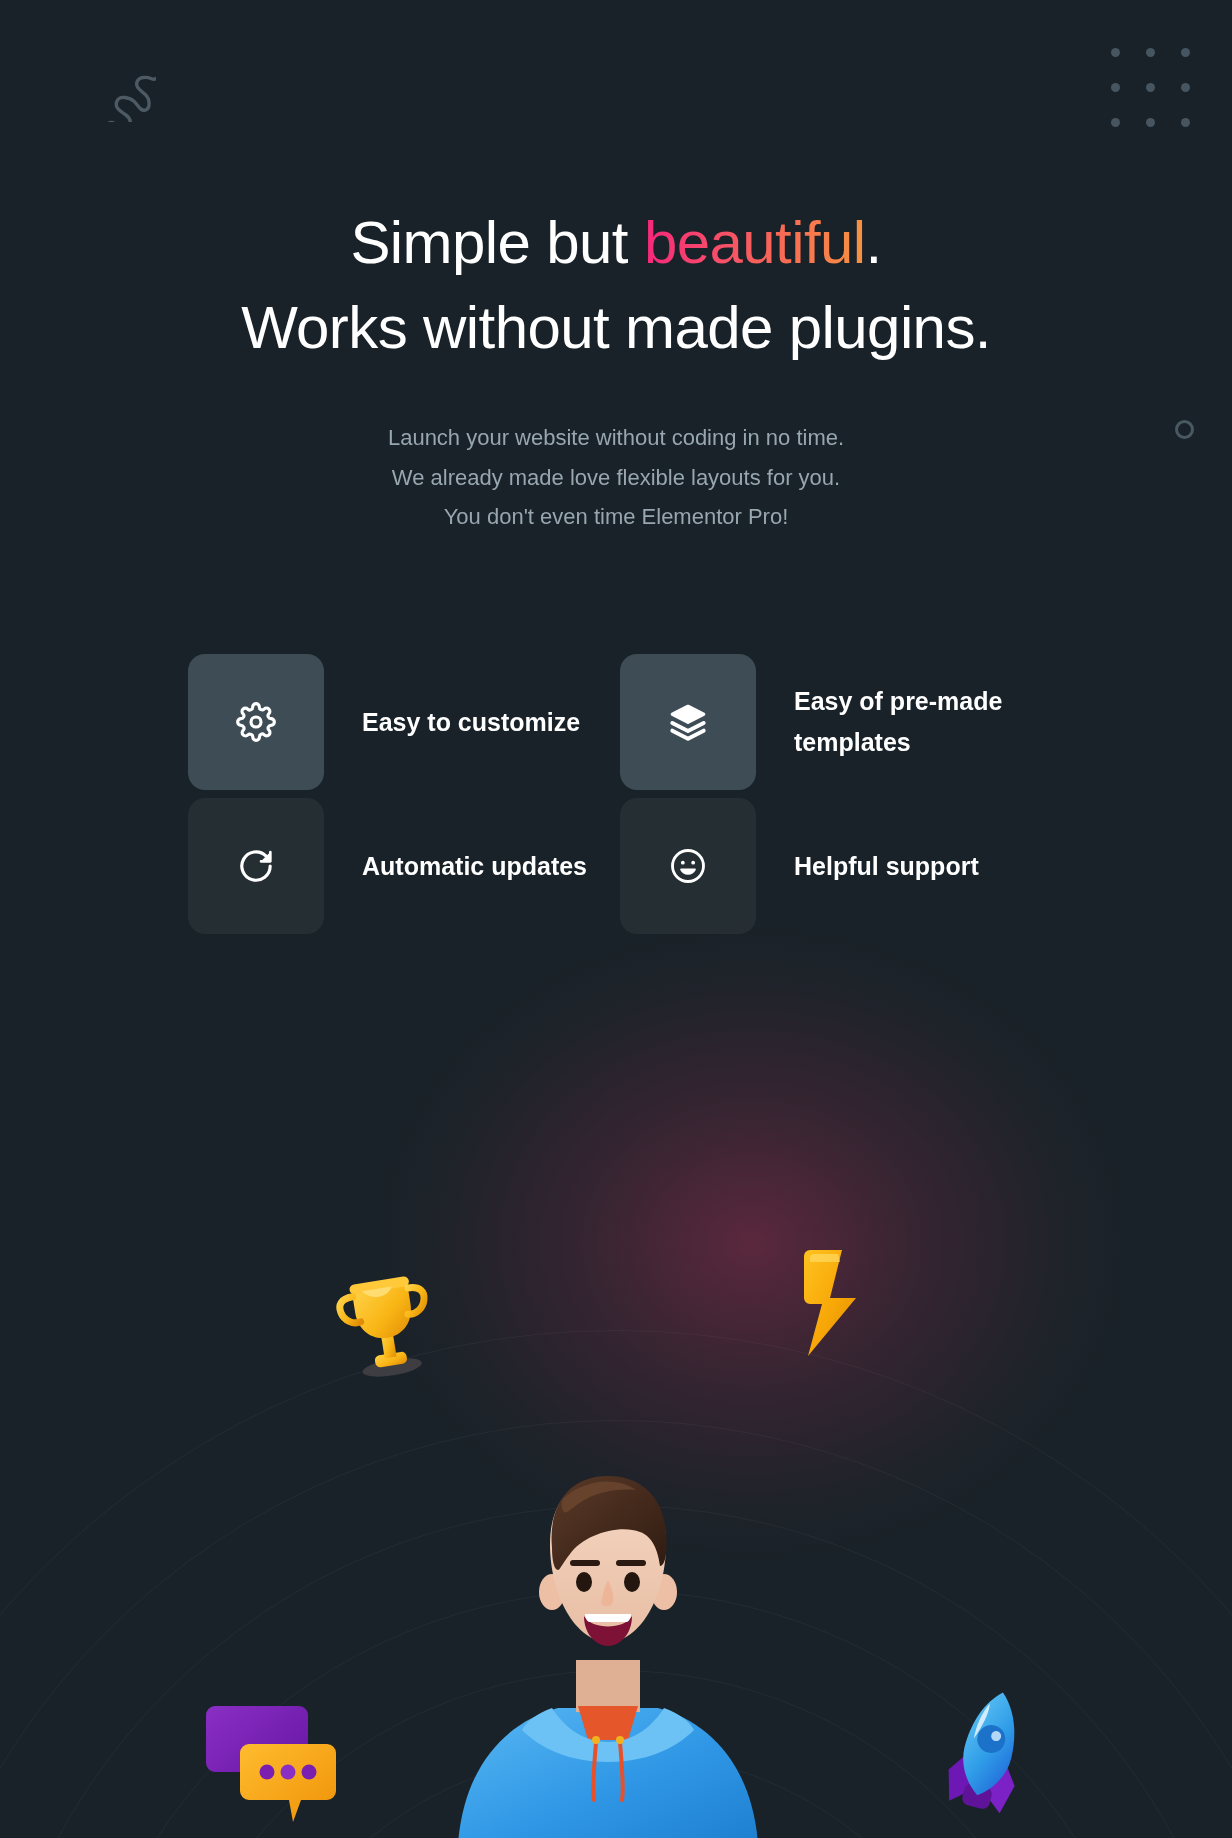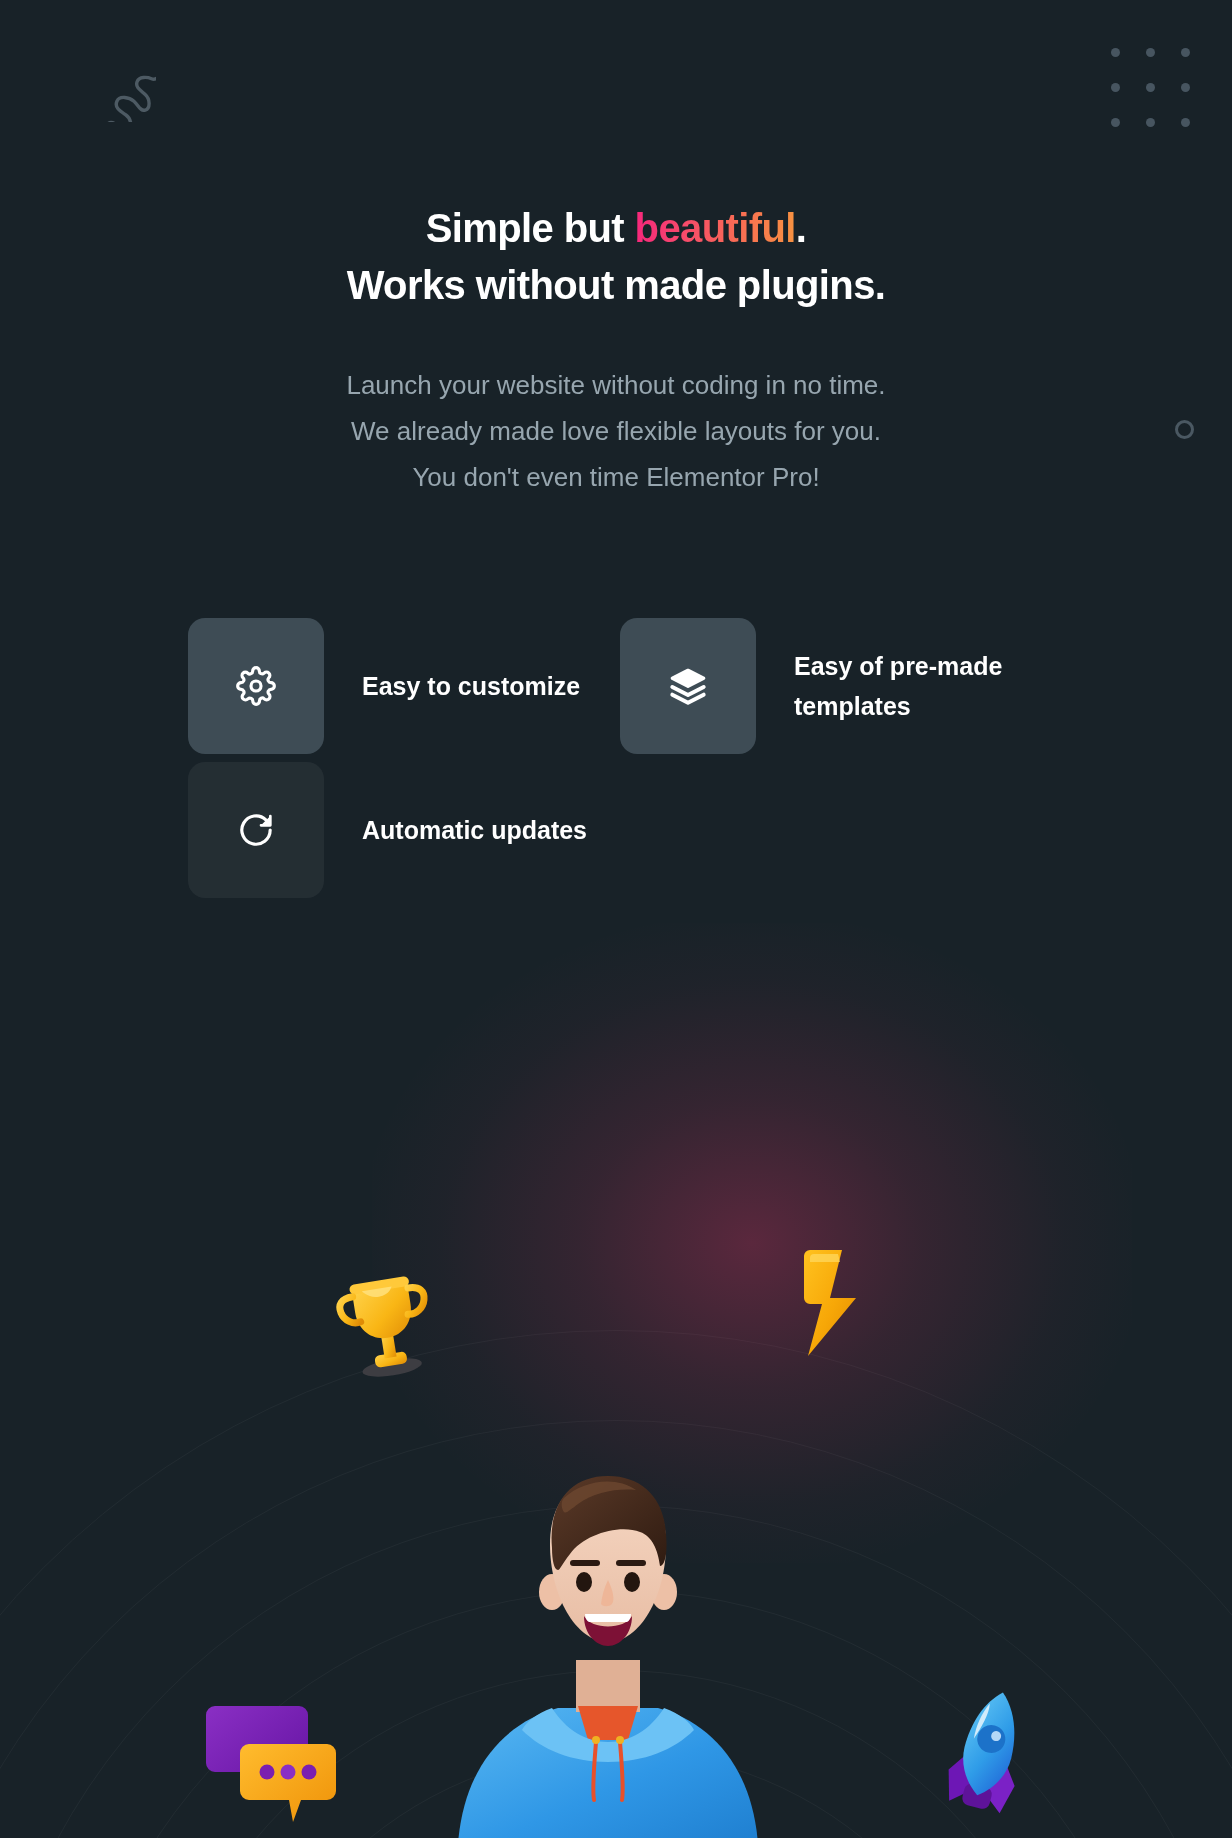--- a/index.html
+++ b/index.html
@@ -48,32 +48,32 @@
   }
   .dotgrid span{ width:9px; height:9px; border-radius:50%; background:#475560; display:block; }
   .ring-small{
     position:absolute; right:38px; top:420px;
     width:19px; height:19px; border:3px solid #4a5862; border-radius:50%;
   }
 
   
   .hero{ position:relative; z-index:3; padding-top:200px; text-align:center; }
   h1{
-    font-size:40px; line-height:1.42;
-    font-weight:700; letter-spacing:-.6px;
+    font-size:60px; line-height:1.42;
+    font-weight:400; letter-spacing:-.6px;
     color:#fff;
   }
   h1 .grad{
     background:linear-gradient(90deg,#f6277b 0%,#f74a6b 30%,#f86a55 62%,#f79241 100%);
     -webkit-background-clip:text; background-clip:text;
     -webkit-text-fill-color:transparent; color:transparent;
   }
   .sub{
     margin-top:48px;
-    font-size:26px; line-height:1.78;
+    font-size:22px; line-height:1.78;
     color:#97a6af; font-weight:400;
   }
 
   
   .features{
     position:relative; z-index:3;
     margin:118px auto 0;
     width:856px;
     display:grid;
     grid-template-columns:1fr 1fr;
@@ -181,20 +181,31 @@
     <div class="feature">
       <div class="ficon soft">
         <svg viewBox="0 0 24 24" fill="none" stroke="#fff" stroke-width="1.9" stroke-linecap="round" stroke-linejoin="round">
           <path d="M20.5 12a8.5 8.5 0 1 1-2.6-6.1"></path>
           <path d="M20.6 3.6v5.6h-5.6" fill="#fff" stroke="#fff" stroke-width="1.6"></path>
         </svg>
       </div>
       <div class="flabel">Automatic updates</div>
     </div>
 
+    <div class="feature">
+      <div class="ficon soft">
+        <svg viewBox="0 0 24 24" fill="none" stroke="#fff" stroke-width="1.7" stroke-linecap="round" stroke-linejoin="round">
+          <circle cx="12" cy="12" r="9.3"></circle>
+          <circle cx="8.9" cy="10" r="1.15" fill="#fff" stroke="none"></circle>
+          <circle cx="15.1" cy="10" r="1.15" fill="#fff" stroke="none"></circle>
+          <path d="M7.9 14.1a4.6 4.6 0 0 0 8.2 0z" fill="#fff" stroke="#fff" stroke-width="1.2"></path>
+        </svg>
+      </div>
+      <div class="flabel">Helpful support</div>
+    </div>
 
 
   </div>
 
   <div class="illus">
 
     <div class="obj" style="left:325px;bottom:452px;">
       <svg width="120" height="120" viewBox="0 0 120 120">
         <defs>
           <linearGradient id="gold" x1="0" y1="0" x2="1" y2="1">

